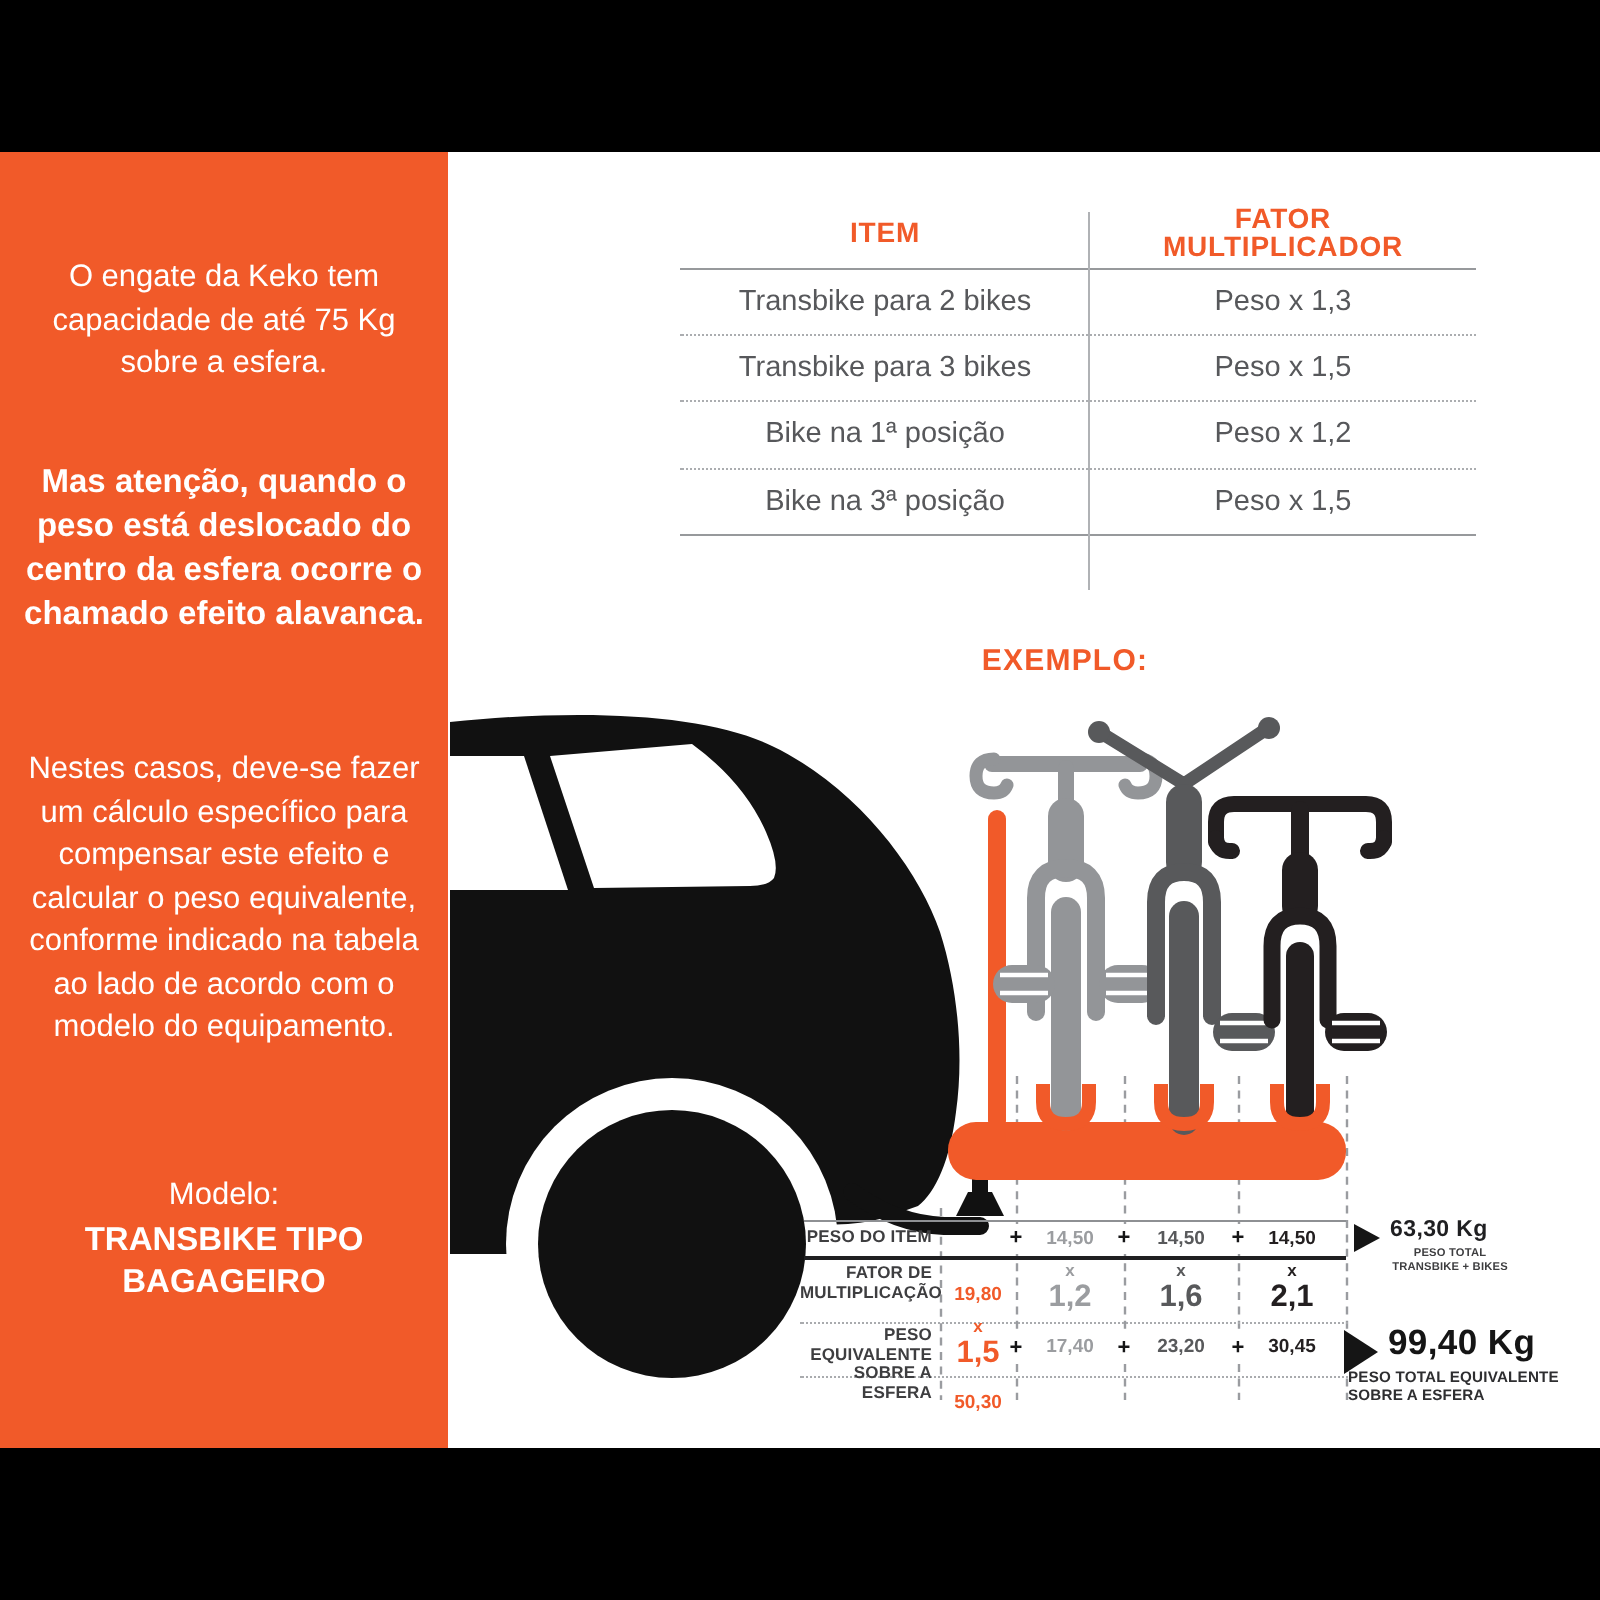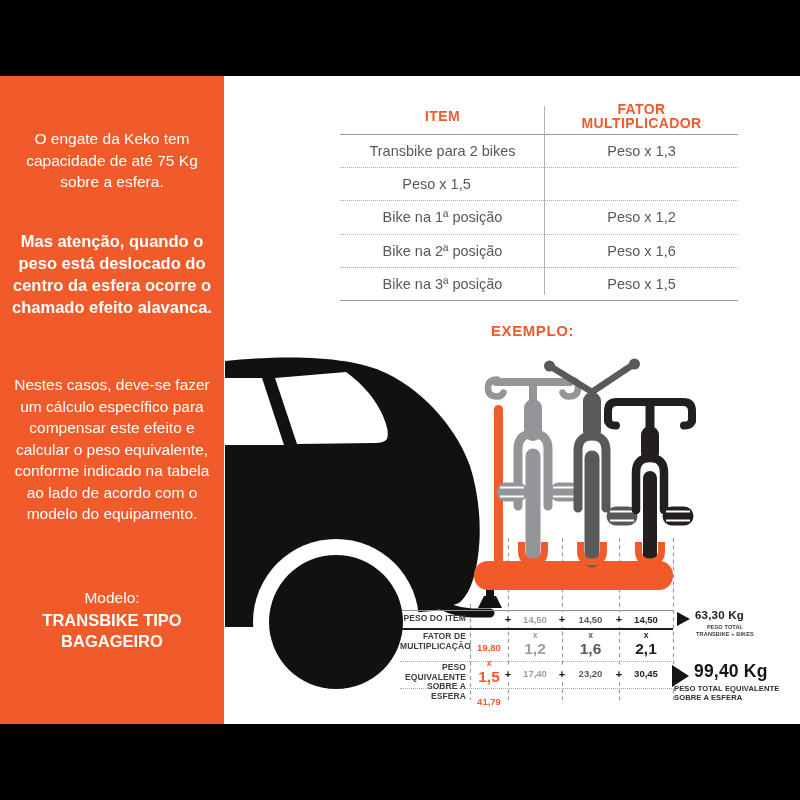--- a/index.html
+++ b/index.html
@@ -183,29 +183,26 @@
     <div class="fc fc-item">ITEM</div>
     <div class="fc fc-factor">
       <div>FATOR MULTIPLICADOR</div>
     </div>
   </div>
   <div class="f-row first">
     <div class="f-cell i">Transbike para 2 bikes</div>
     <div class="f-cell f">Peso x 1,3</div>
   </div>
   <div class="f-row">
+    <div class="f-cell i">Transbike para 3 bikes</div>
     <div class="f-cell f">Peso x 1,5</div>
   </div>
   <div class="f-row">
     <div class="f-cell i">Bike na 1ª posição</div>
     <div class="f-cell f">Peso x 1,2</div>
-  </div>
-  <div class="f-row">
-    <div class="f-cell i">Bike na 2ª posição</div>
-    <div class="f-cell f">Peso x 1,6</div>
   </div>
   <div class="f-row">
     <div class="f-cell i">Bike na 3ª posição</div>
     <div class="f-cell f">Peso x 1,5</div>
   </div>
   <div class="f-bottom"></div>
   <div class="f-divider"></div>
 </div>
 
 <div class="abs exemplo">EXEMPLO:</div>
@@ -230,21 +227,21 @@
 
   <div class="cv rx col0 c0">x</div>
   <div class="cv rx col1 c1">x</div>
   <div class="cv rx col2 c2">x</div>
   <div class="cv rx col3 c3">x</div>
   <div class="cv rn col0 c0">1,5</div>
   <div class="cv rn col1 c1">1,2</div>
   <div class="cv rn col2 c2">1,6</div>
   <div class="cv rn col3 c3">2,1</div>
 
-  <div class="cv r3 col0 c0">41,79</div>
+  <div class="cv r3 col0 c0">50,30</div>
   <div class="cv r3 col1 c1">17,40</div>
   <div class="cv r3 col2 c2">23,20</div>
   <div class="cv r3 col3 c3">30,45</div>
   <div class="plus p3 px0">+</div>
   <div class="plus p3 px1">+</div>
   <div class="plus p3 px2">+</div>
 </div>
 
 <div class="abs arrow1"></div>
 <div class="abs t1v">63,30 Kg</div>

